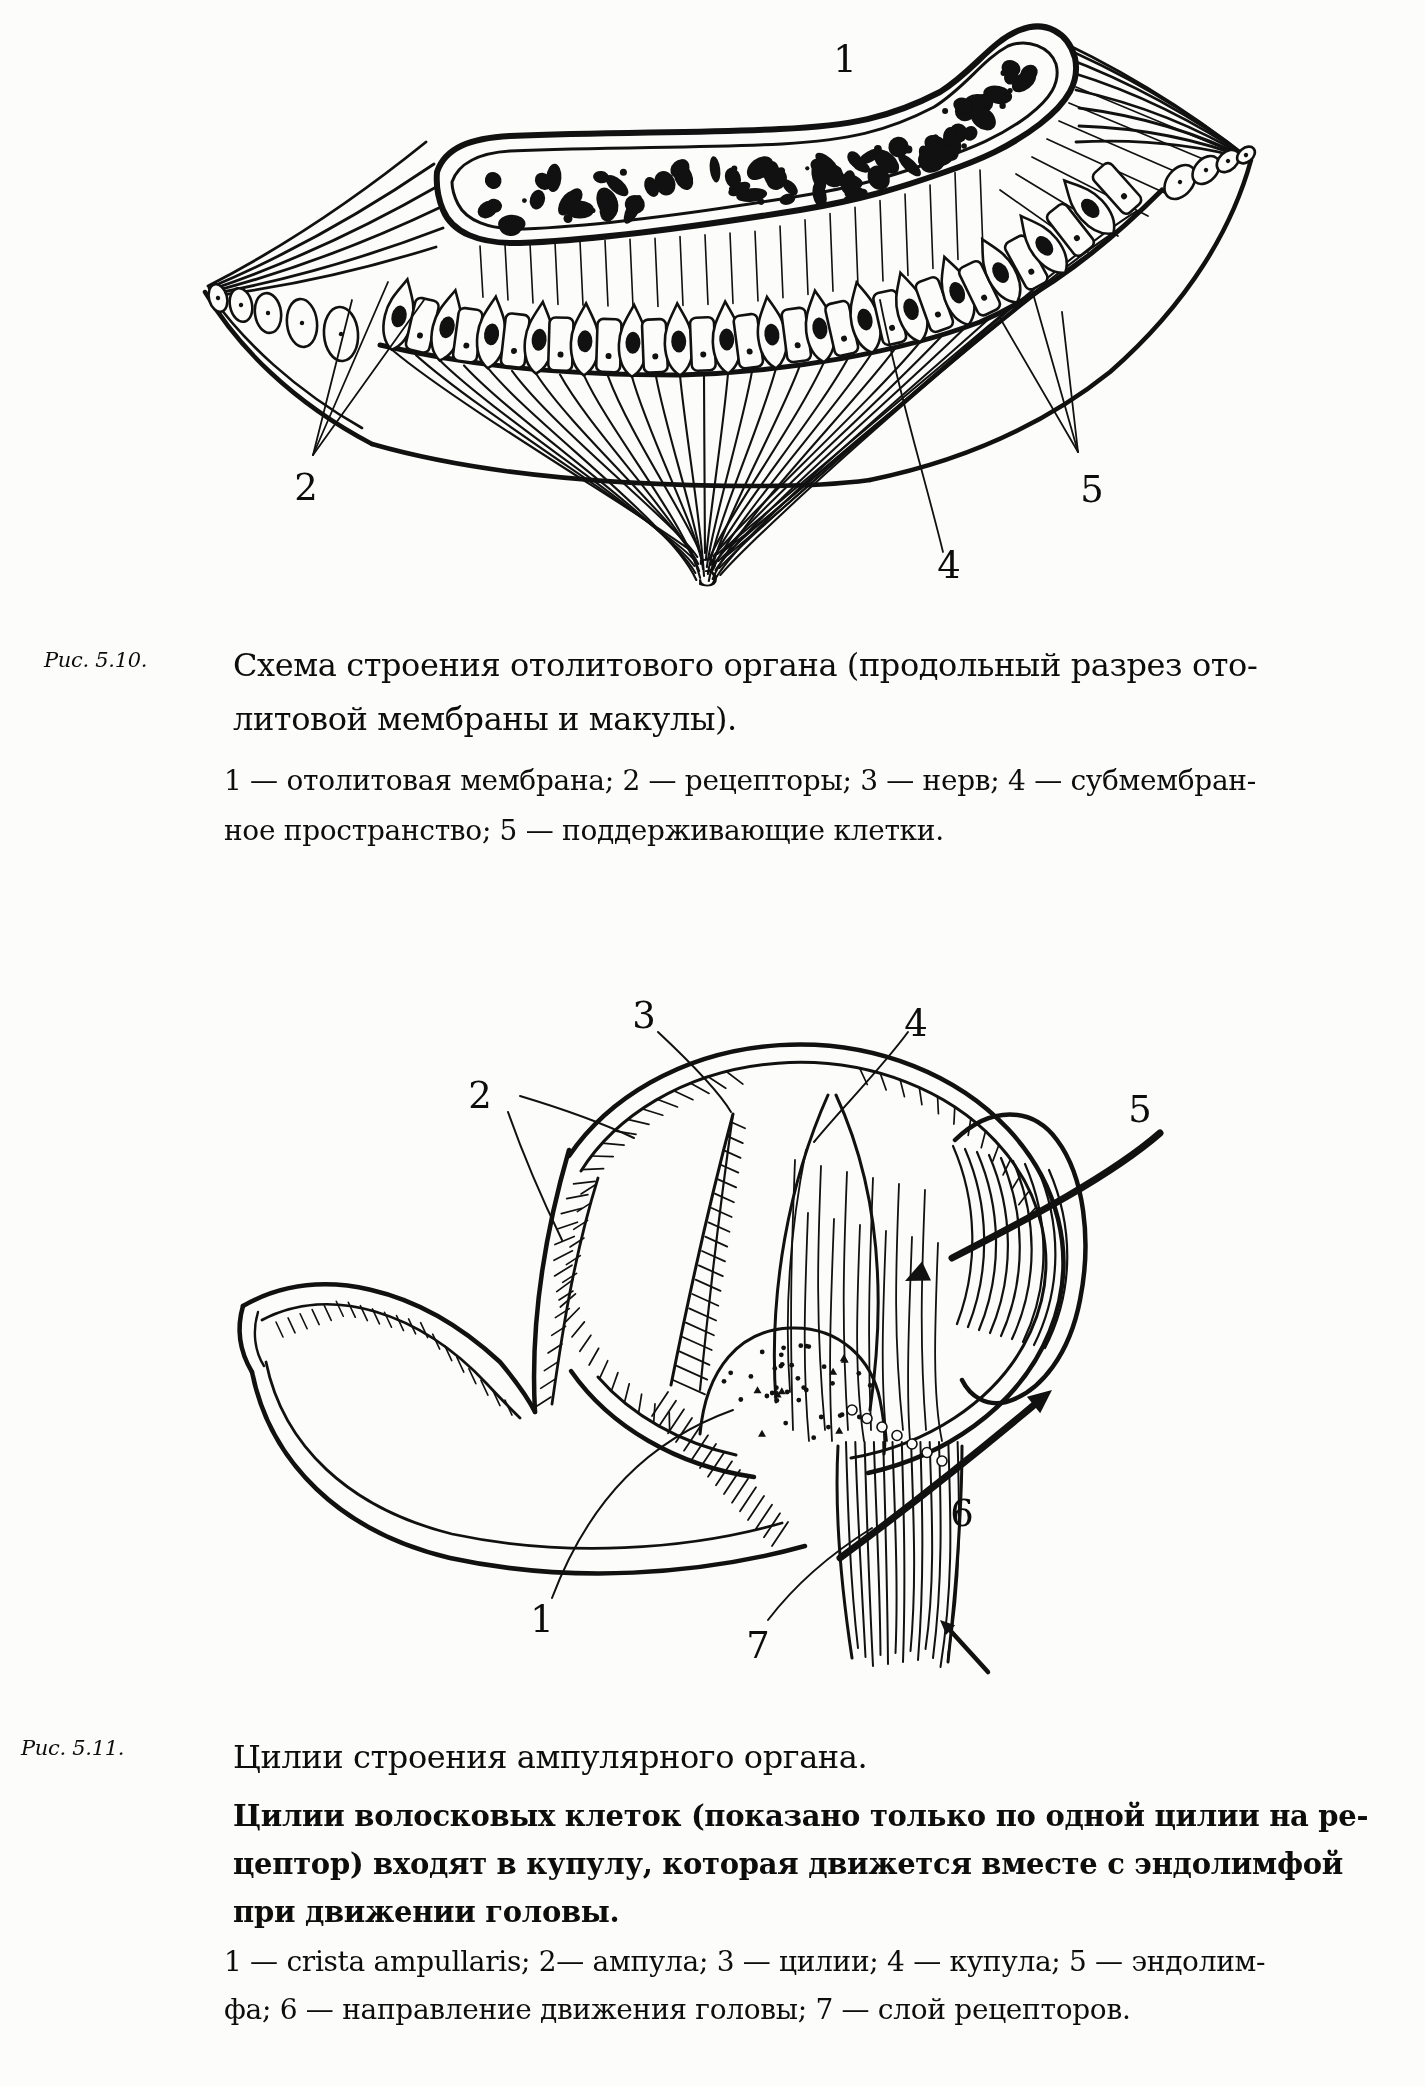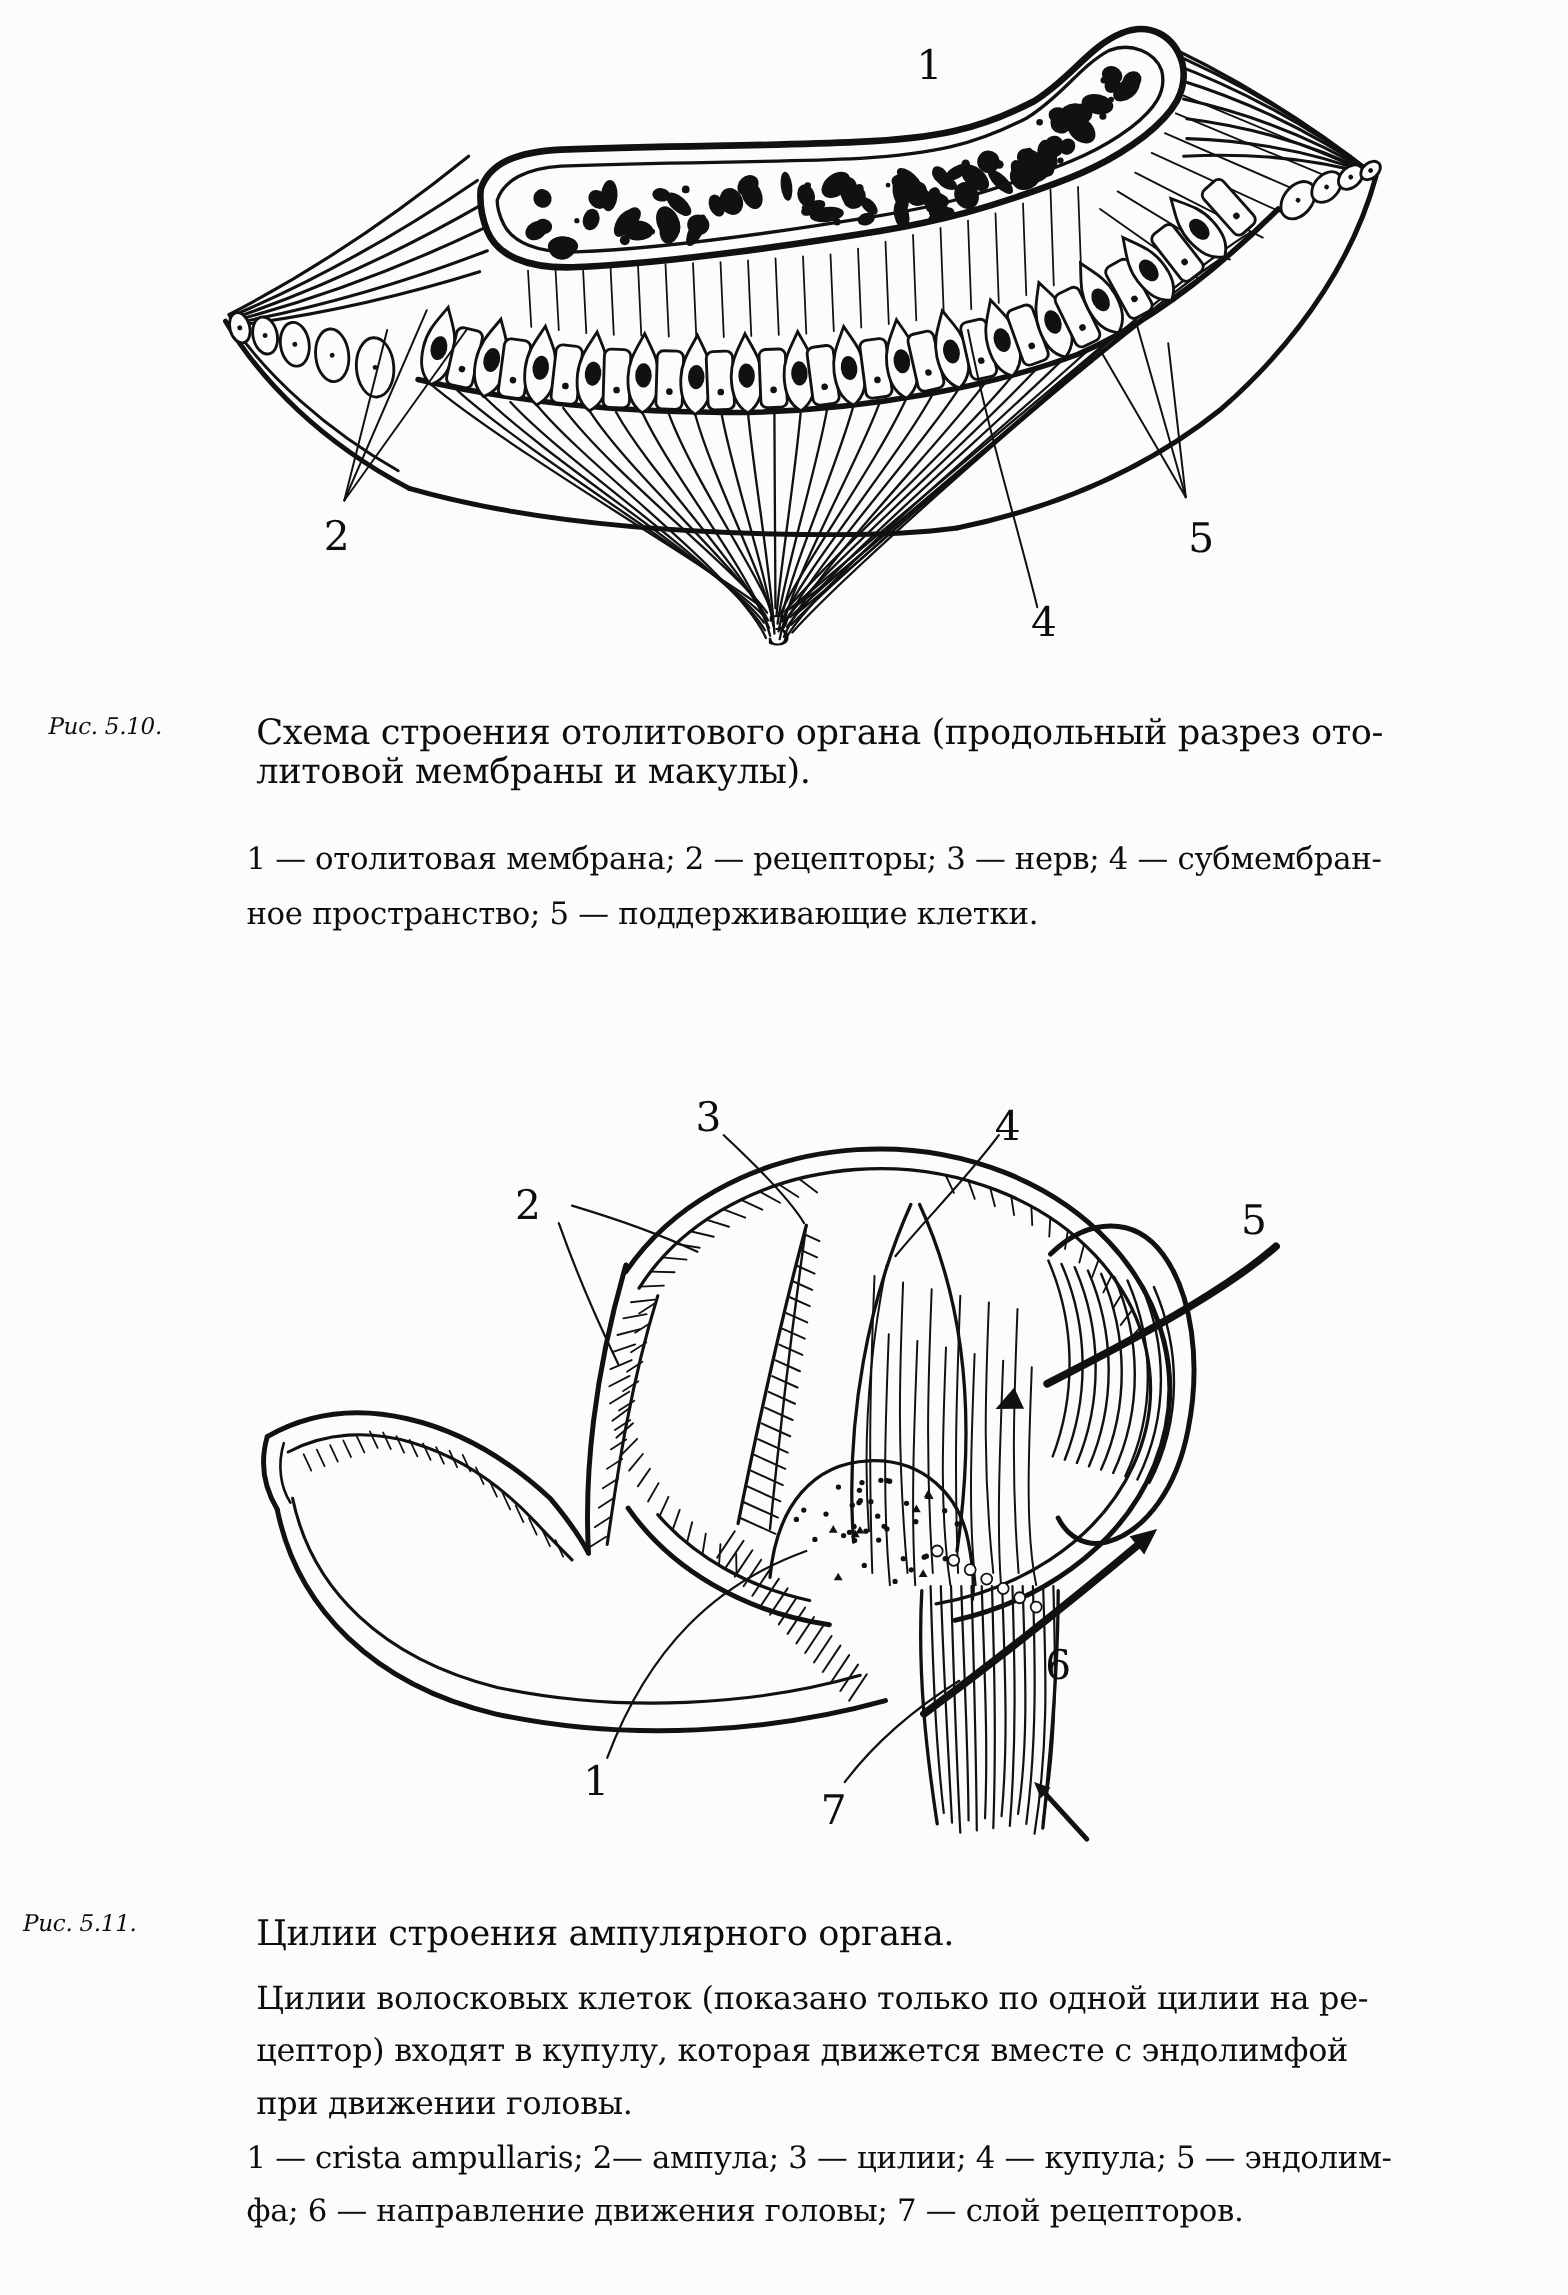--- a/index.html
+++ b/index.html
@@ -17,21 +17,21 @@
   }
   .cap-line{
     position:absolute;left:233px;font-size:32px;font-weight:400;
     white-space:nowrap;letter-spacing:-0.4px;
   }
   .legend-line{
     position:absolute;left:224px;font-size:28px;font-weight:400;
     white-space:nowrap;letter-spacing:-0.3px;
   }
   .desc-line{
-    position:absolute;left:233px;font-size:29px;font-weight:400;
+    position:absolute;left:233px;font-size:29px;font-weight:700;
     white-space:nowrap;letter-spacing:-0.3px;
   }
   svg text.num{
     font-family:"DejaVu Serif", serif;font-size:37px;font-weight:500;
     fill:#0d0d0d;text-anchor:middle;
   }
 </style>
 </head>
 <body>
 
@@ -625,21 +625,21 @@
     <text class="num" x="644" y="1028">3</text>
     <text class="num" x="916" y="1036">4</text>
     <text class="num" x="1140" y="1122">5</text>
     <text class="num" x="962" y="1526">6</text>
     <text class="num" x="758" y="1658">7</text>
   </g>
 </svg>
 
 <div class="cap-label" style="left:44px;top:648px">Рис. 5.10.</div>
 <div class="cap-line" style="top:646px">Схема строения отолитового органа (продольный разрез ото-</div>
-<div class="cap-line" style="top:682px">литовой мембраны и макулы).</div>
+<div class="cap-line" style="top:700px">литовой мембраны и макулы).</div>
 <div class="legend-line" style="top:764px">1 — отолитовая мембрана; 2 — рецепторы; 3 — нерв; 4 — субмембран-</div>
 <div class="legend-line" style="top:814px">ное пространство; 5 — поддерживающие клетки.</div>
 
 <div class="cap-label" style="left:21px;top:1736px">Рис. 5.11.</div>
 <div class="cap-line" style="top:1738px">Цилии строения ампулярного органа.</div>
 <div class="desc-line" style="top:1799px">Цилии волосковых клеток (показано только по одной цилии на ре-</div>
 <div class="desc-line" style="top:1847px">цептор) входят в купулу, которая движется вместе с эндолимфой</div>
 <div class="desc-line" style="top:1895px">при движении головы.</div>
 <div class="legend-line" style="top:1945px">1 — crista ampullaris; 2— ампула; 3 — цилии; 4 — купула; 5 — эндолим-</div>
 <div class="legend-line" style="top:1993px">фа; 6 — направление движения головы; 7 — слой рецепторов.</div>

